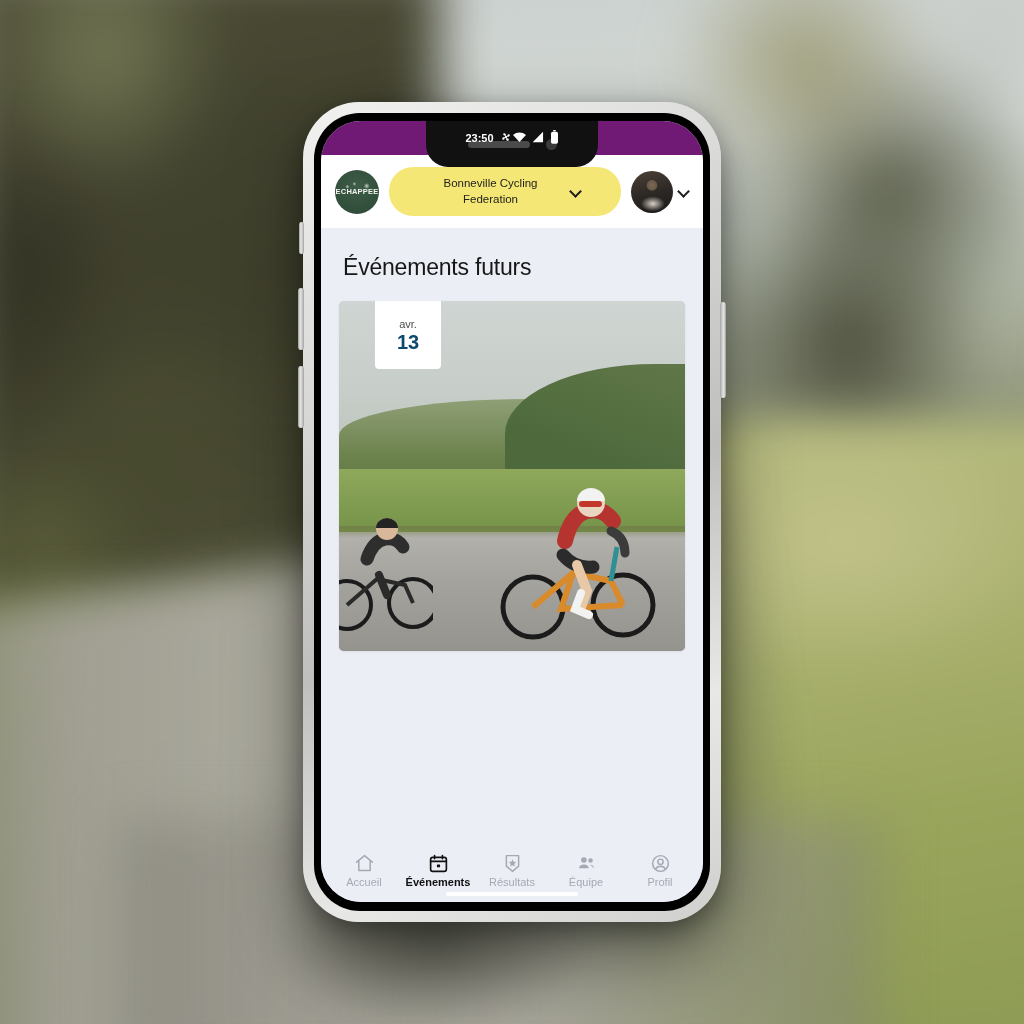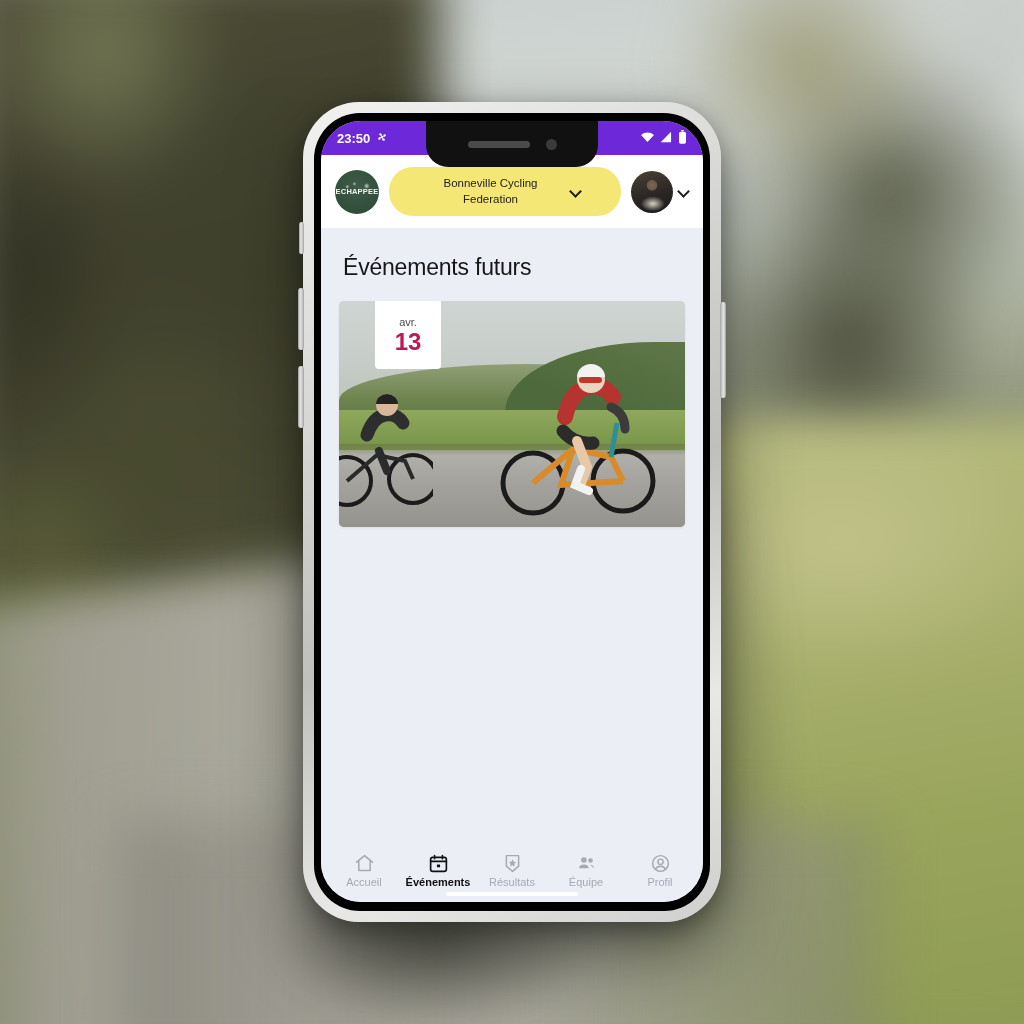--- a/index.html
+++ b/index.html
@@ -107,27 +107,27 @@
   .btn-mute  { left: -4px; top: 120px; width: 5px; height: 32px; }
   .btn-volup { left: -5px; top: 186px; width: 6px; height: 62px; }
   .btn-voldn { left: -5px; top: 264px; width: 6px; height: 62px; }
   .btn-power { right: -5px; top: 200px; width: 6px; height: 96px;
     background: linear-gradient(270deg, #9a9a98, #e6e6e4 35%, #c9c9c7 70%, #a0a09e); }
 
   
   .statusbar {
     position: relative;
     height: 34px;
-    background: #6d28d9;
+    background: #701a75;
     color: #fff;
     display: flex;
     align-items: center;
-    justify-content: space-between;
+    justify-content: center;
     padding: 0 16px;
-    font-size: 13px;
+    font-size: 11px;
     font-weight: bold;
     flex: 0 0 auto;
   }
   .sb-left { display: flex; align-items: center; gap: 6px; z-index: 2;}
   .sb-right { display: flex; align-items: center; gap: 5px; z-index: 2;}
   .notch {
     position: absolute;
     left: 50%; transform: translateX(-50%);
     top: 0;
     width: 172px; height: 46px;
@@ -223,21 +223,21 @@
   }
   .card {
     margin: 0 18px;
     background: #fff;
     border-radius: 5px;
     overflow: hidden;
     box-shadow: 0 1px 3px rgba(0,0,0,.07);
   }
   .card-photo {
     position: relative;
-    height: 226px;
+    height: 350px;
     overflow: hidden;
     background: linear-gradient(180deg, #cdd3cf 0%, #c3cabf 28%, #9fae7d 42%, #7d9150 55%, #9a9a93 70%, #8d8d87 100%);
   }
   .ph-sky { position:absolute; left:0; top:0; right:0; height:46%;
     background: linear-gradient(180deg,#cfd5d2 0%, #c7cdc8 55%, #bcc4bb 100%); }
   .ph-hill-far { position:absolute; left:0; top:28%; right:0; height:26%;
     background: linear-gradient(180deg, #8f9f76 0%, #6e844f 60%, #5f7744 100%);
     border-top-left-radius: 60% 40px; border-top-right-radius: 50% 50px; }
   .ph-hill-right { position:absolute; right:-10%; top:18%; width:62%; height:34%;
     background: linear-gradient(200deg, #62784a 0%, #4e6a3c 70%);
@@ -256,21 +256,21 @@
     left: 36px; top: 0;
     width: 66px; height: 68px;
     background: #ffffff;
     border-bottom-left-radius: 4px; border-bottom-right-radius: 4px;
     display: flex; flex-direction: column;
     align-items: center; justify-content: center;
     gap: 2px;
     z-index: 4;
   }
   .date-month { font-size: 11px; color: #4b4b4b; }
-  .date-day { font-size: 24px; font-weight: bold; color: #be185d; line-height: 1; }
+  .date-day { font-size: 20px; font-weight: bold; color: #0c4a6e; line-height: 1; }
 
   .card-body { padding: 20px 20px 16px 20px; }
   .event-title {
     font-size: 25px; font-weight: bold; color: #131313;
     letter-spacing: -.4px; margin-bottom: 12px;
   }
   .event-date { font-size: 13.5px; color: #20201f; margin-bottom: 13px; }
   .event-place { font-size: 11.5px; color: #9a9a9a; margin-bottom: 8px; }
   .event-link {
     font-size: 11.5px; color: #1b1b1b;

